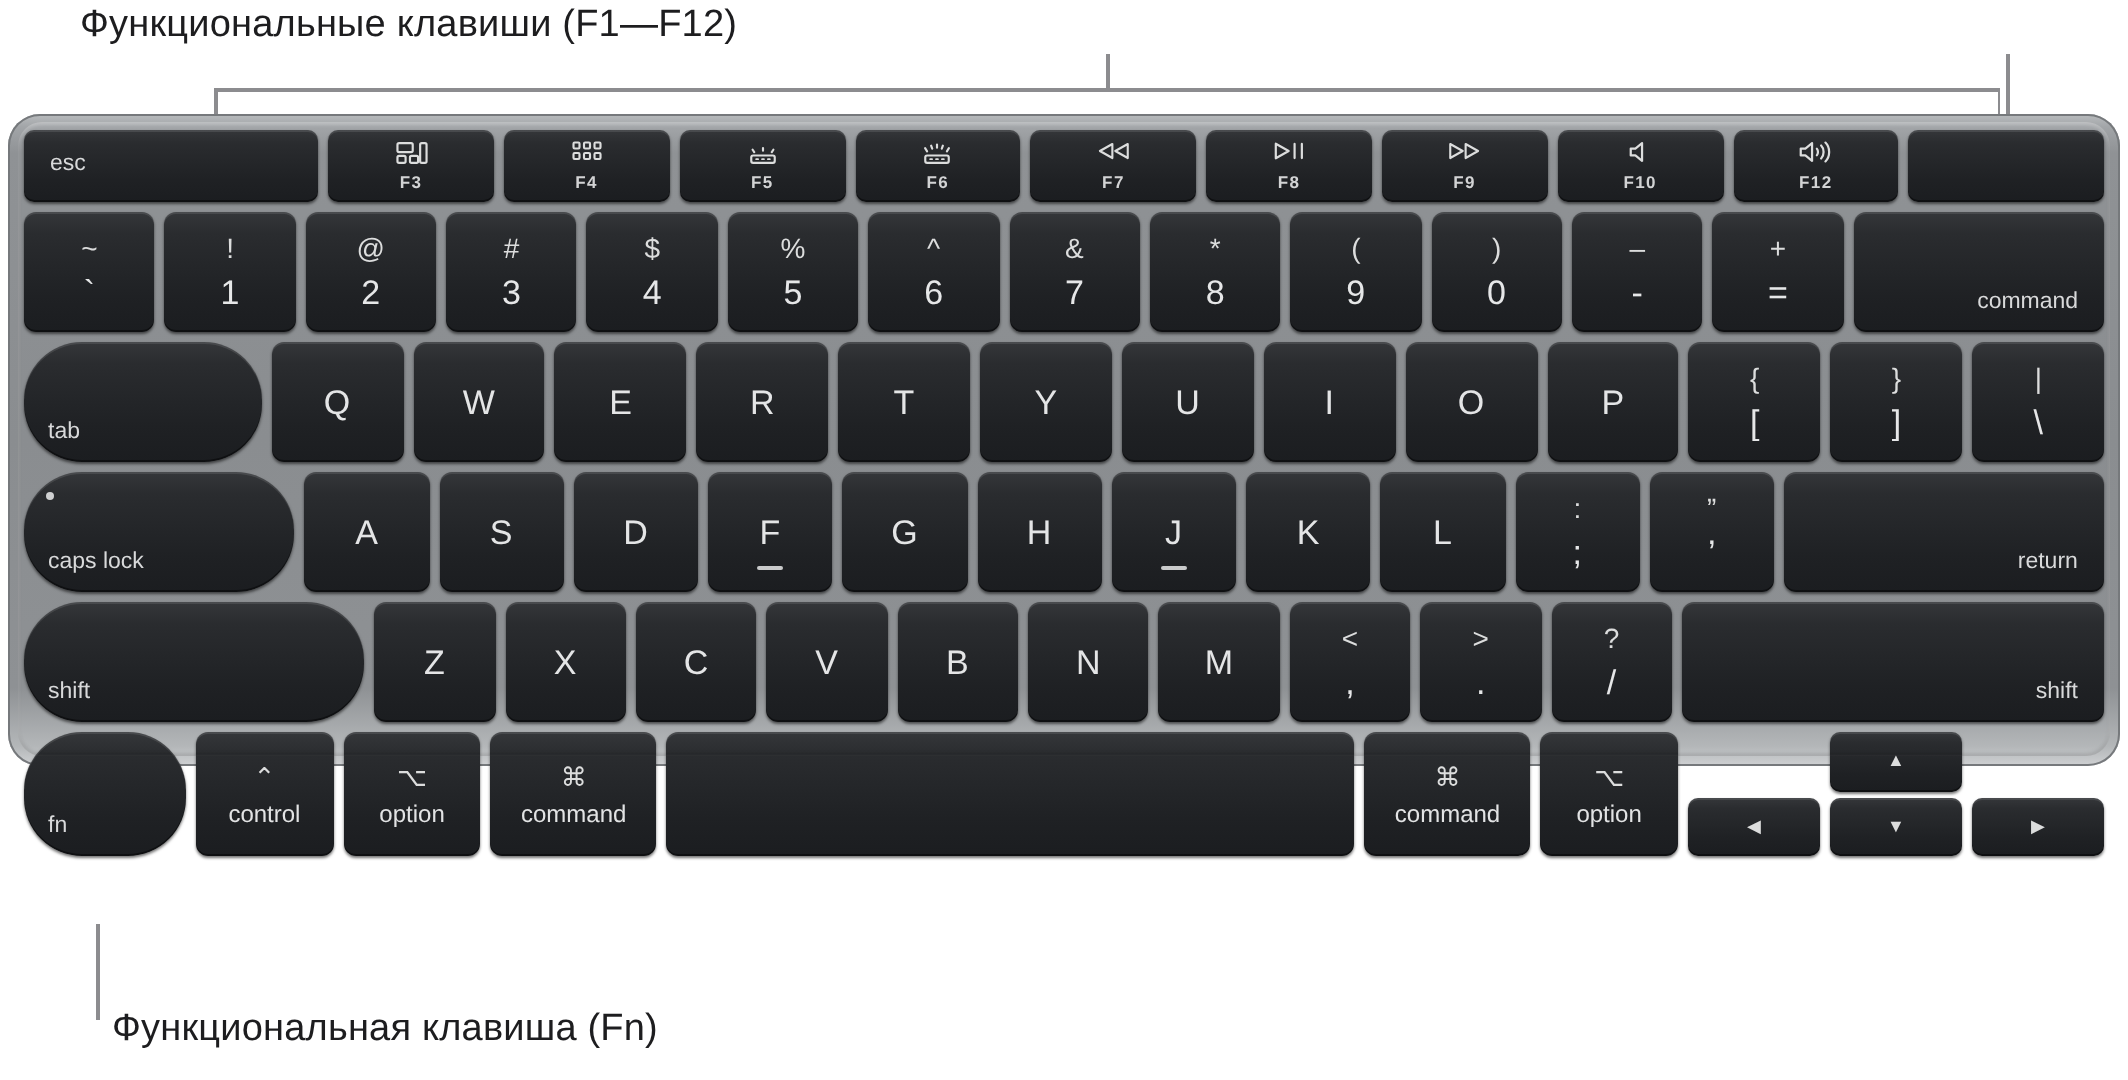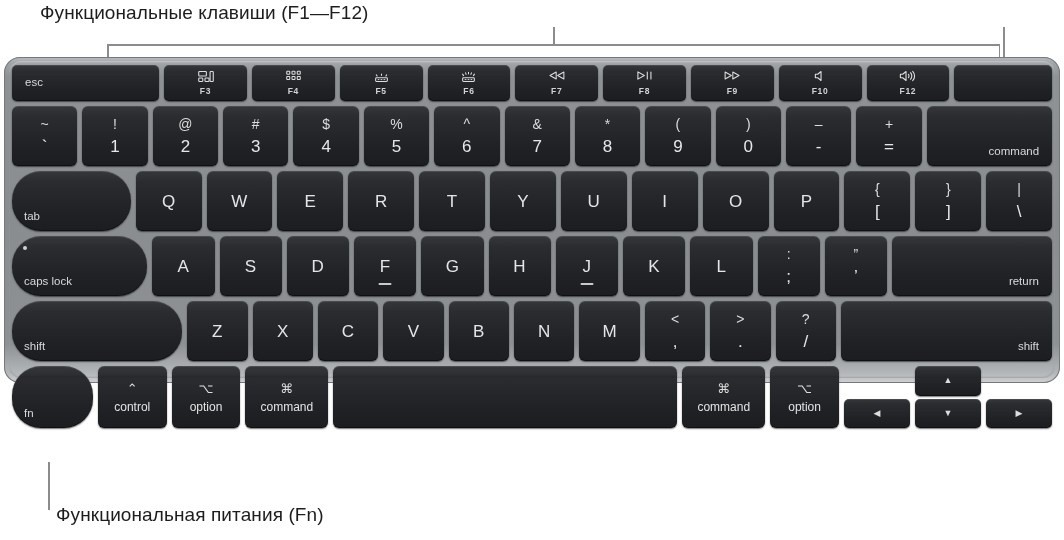--- a/index.html
+++ b/index.html
@@ -166,21 +166,21 @@
     height: 62px;
   }
   .arr { font-size: 9px; line-height: 1; color: #dcdddd; }
 </style>
 </head>
 <body>
 
 <div id="page">
 
   <div class="callout-label" id="label-fkeys">Функциональные клавиши (F1—F12)</div>
-  <div class="callout-label" id="label-fn">Функциональная питания (Fn)</div>
+  <div class="callout-label" id="label-fn">Функциональная клавиша (Fn)</div>
 
   <div class="leader leader-h" id="br-top"></div>
   <div class="leader leader-v" id="br-left"></div>
   <div class="leader leader-v" id="br-right"></div>
   <div class="leader leader-v" id="br-stem"></div>
   <div class="leader leader-v" id="ti-stem"></div>
   <div class="leader leader-v" id="fn-stem"></div>
 
   <div id="keyboard">
 

